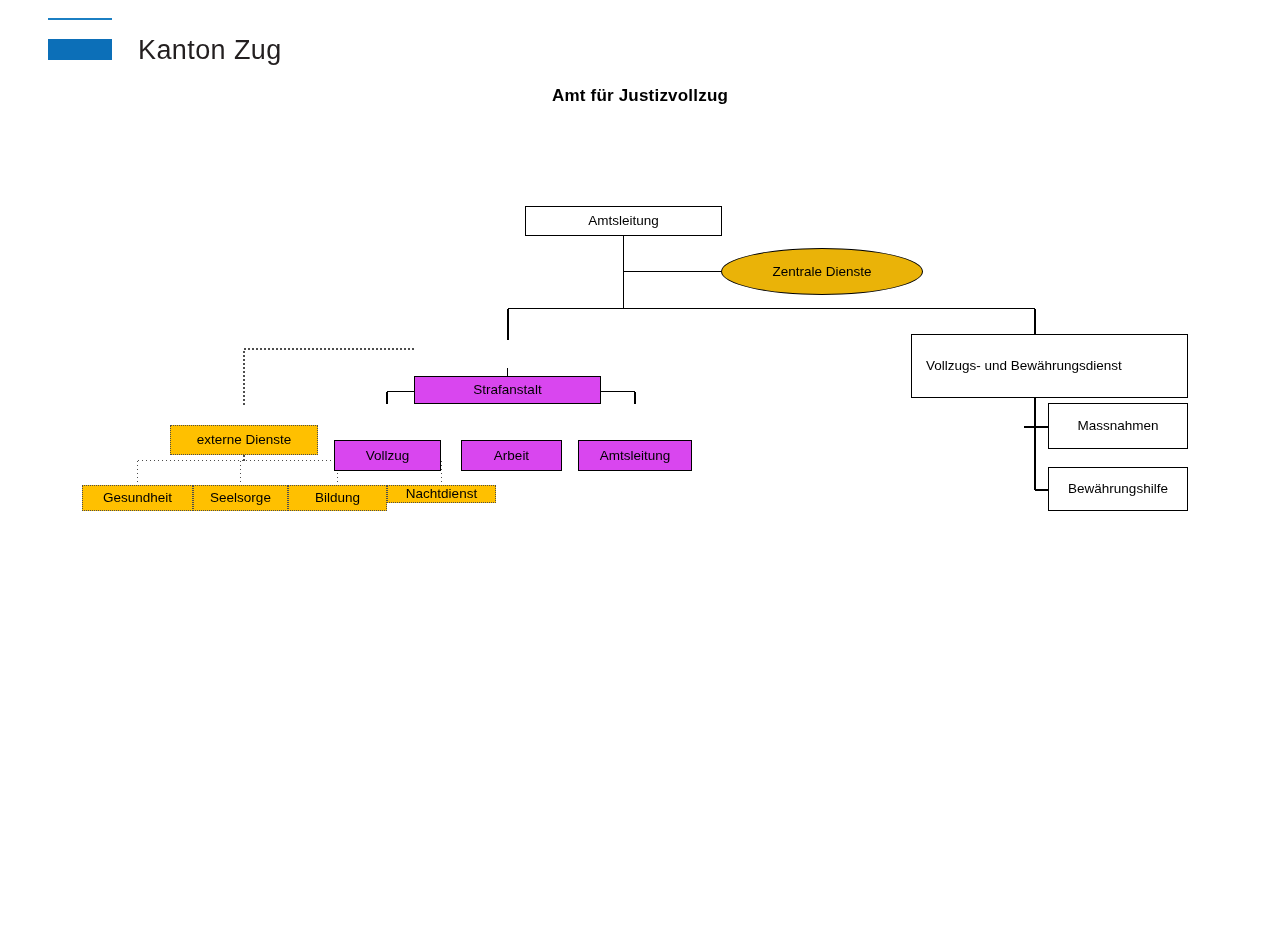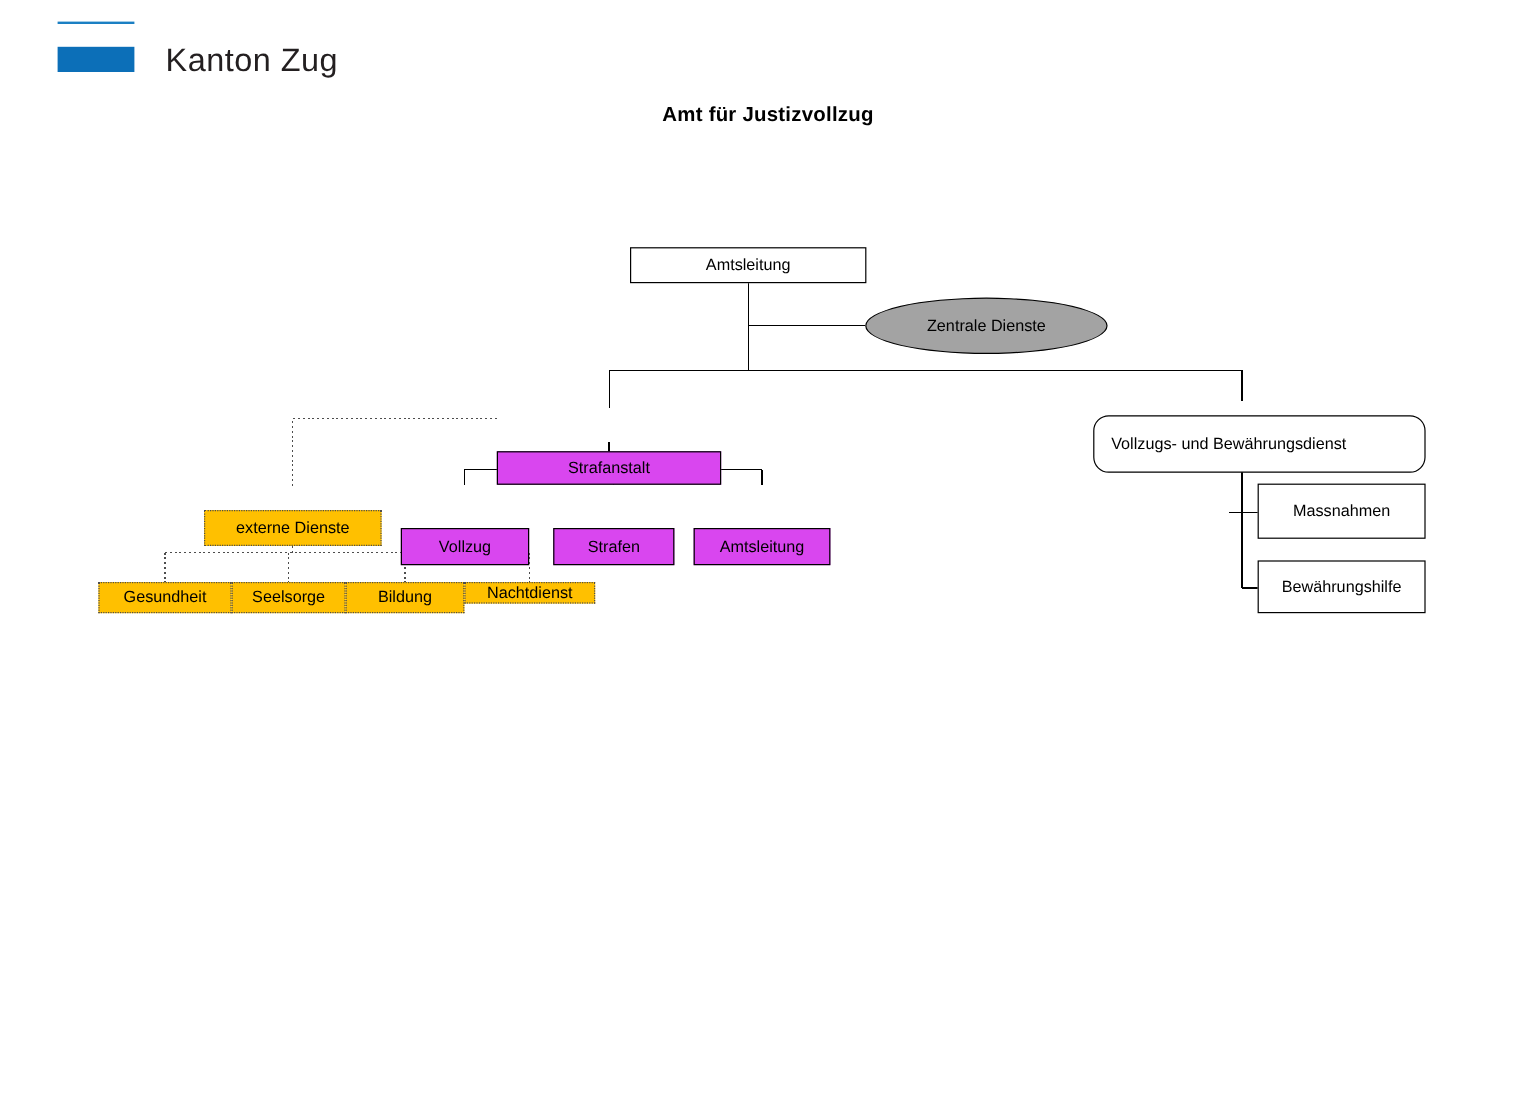--- a/index.html
+++ b/index.html
@@ -107,21 +107,21 @@
   .node.gold-dotted {
     background: #FFC000;
     border: 1px dotted #4d4d4d;
   }
   .node.align-left {
     justify-content: flex-start;
     padding-left: 14px;
   }
   .node.ellipse {
     border: 1px solid #000000;
-    background: #a3a3a3;
+    background: #eab308;
     border-radius: 50%;
   }
 </style>
 </head>
 <body>
 
 <div id="page">
 
   <div id="logo-block">
     <div id="logo-rule"></div>
@@ -175,34 +175,34 @@
     </div>
 
     <div class="node ellipse" style="left:721px; top:248px; width:202px; height:47px;">
       <span>Zentrale Dienste</span>
     </div>
 
     <div class="node gold" style="left:414px; top:340px; width:187px; height:28px;">
       <span>Strafanstalt</span>
     </div>
 
-    <div class="node box align-left" style="left:911px; top:346px; width:277px; height:48px;border-radius:13px;">
+    <div class="node box align-left" style="left:911px; top:334px; width:277px; height:64px;">
       <span>Vollzugs- und Bewährungsdienst</span>
     </div>
 
     <div class="node gold-dotted" style="left:170px; top:405px; width:148px; height:30px;margin-top:20px;">
       <span>externe Dienste</span>
     </div>
 
     <div class="node gold" style="left:334px; top:404px; width:107px; height:31px;">
       <span>Vollzug</span>
     </div>
 
     <div class="node gold" style="left:461px; top:404px; width:101px; height:31px;">
-      <span>Strafen</span>
+      <span>Arbeit</span>
     </div>
 
     <div class="node gold" style="left:578px; top:404px; width:114px; height:31px;">
       <span>Amtsleitung</span>
     </div>
 
 
     <div class="node box" style="left:1048px; top:403px; width:140px; height:46px;">
       <span>Massnahmen</span>
     </div>

